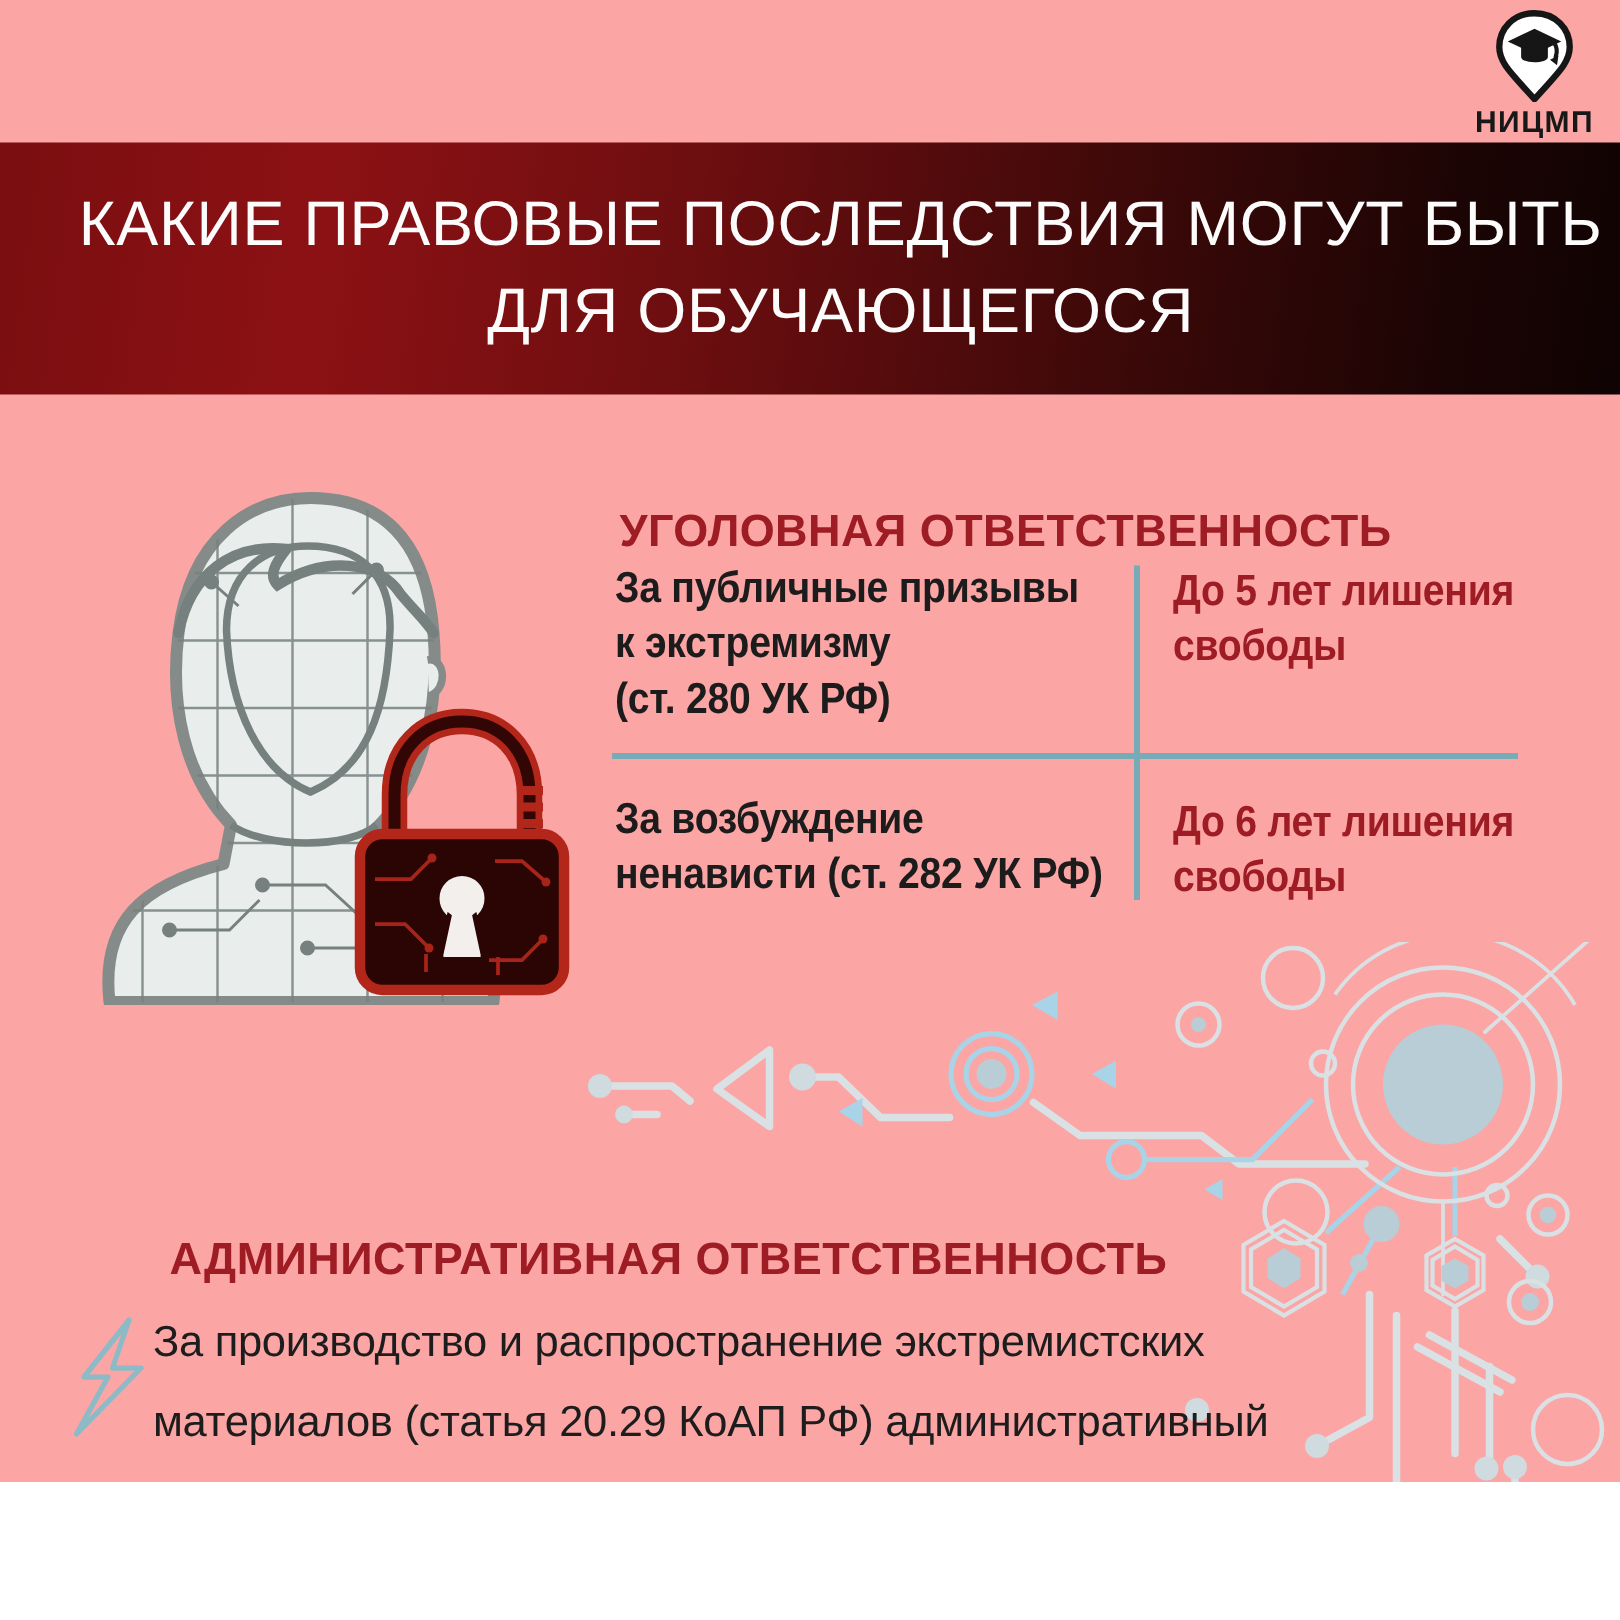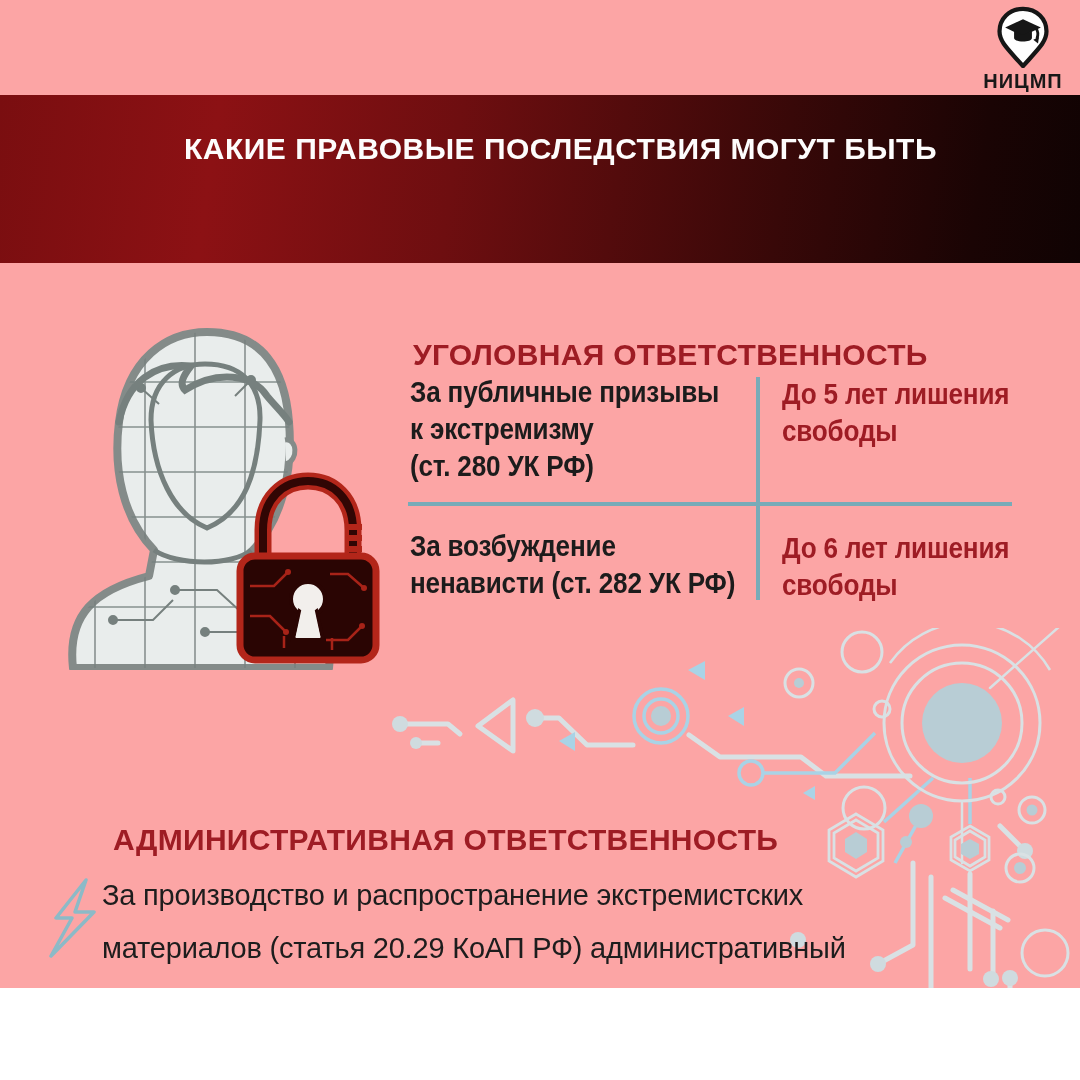--- a/index.html
+++ b/index.html
@@ -10,21 +10,21 @@
   }
   
   .logo-wrap { position:absolute; top:6px; left:975px; width:96px; height:84px; text-align:center; z-index:3; }
   .logo-text { font-weight:bold; font-size:20px; letter-spacing:1px; color:#181818; margin-top:-2px; }
   
   .banner {
     position:absolute; top:95px; left:0; width:1080px; height:168px; z-index:2;
     background:linear-gradient(98deg, #7a0e10 0%, #8c1114 20%, #6e0e10 42%, #380808 72%, #1a0404 90%, #100303 100%);
     color:#fdfcfc; text-align:center; padding-top:25px;
   }
-  .banner-line { font-weight:bold; font-size:30px; line-height:58px; letter-spacing:0.5px;margin-left:41px; }
+  .banner-line { font-weight:normal; font-size:42px; line-height:58px; letter-spacing:0.5px;margin-left:41px; }
   
   .sec-heading { position:absolute; color:#9e1c24; font-weight:bold; font-size:30px; letter-spacing:0.3px; z-index:2; white-space:nowrap;margin-top:22px; }
   #criminal-heading { left:413px; top:316px; }
   #admin-heading   { left:113px; top:801px; }
   .cell { position:absolute; font-weight:bold; font-size:29px; line-height:37px; white-space:pre-line; z-index:2;
           transform:scaleX(0.9); transform-origin:0 0; letter-spacing:-0.2px; }
   .cell.offense { color:#1c1c1c; }
   .cell.penalty { color:#9e1c24; }
   #row1-offense { left:410px; top:374px; }
   #row1-penalty { left:782px; top:376px; }
@@ -54,20 +54,21 @@
       <polygon points="30,14 49,23 30,32 11,23" fill="#161616"></polygon>
       <path d="M20.5 26.5 V34 C20.5 39 39.5 39 39.5 34 V26.5 L30 31 Z" fill="#161616"></path>
       <path d="M44 24 C46 27 46.5 30 45 34" fill="none" stroke="#161616" stroke-width="3" stroke-linecap="round"></path>
       <path d="M41 36 L47 33 L46 40 Z" fill="#161616"></path>
     </svg>
     <div class="logo-text">НИЦМП</div>
   </div>
 
   <div class="banner">
     <div class="banner-line">КАКИЕ ПРАВОВЫЕ ПОСЛЕДСТВИЯ МОГУТ БЫТЬ</div>
+    <div class="banner-line">ДЛЯ ОБУЧАЮЩЕГОСЯ</div>
   </div>
 
   <svg id="person" width="330" height="348" viewBox="0 0 330 348">
     <defs>
       <clipPath id="bustclip">
         <path d="M18 346 C12 292 40 268 94 254 L99 228 C68 196 58 148 64 100 C72 36 112 10 152 10 C208 10 230 48 234 100 C238 148 228 198 196 230 L198 254 C252 266 280 292 274 346 Z"></path>
       </clipPath>
     </defs>
     <path d="M18 346 C12 292 40 268 94 254 L99 228 C68 196 58 148 64 100 C72 36 112 10 152 10 C208 10 230 48 234 100 C238 148 228 198 196 230 L198 254 C252 266 280 292 274 346 Z" fill="#e9edec" stroke="#848b89" stroke-width="8" stroke-linejoin="round"></path>
     <g clip-path="url(#bustclip)" stroke="#76807e" stroke-width="1.6" opacity="0.85">

